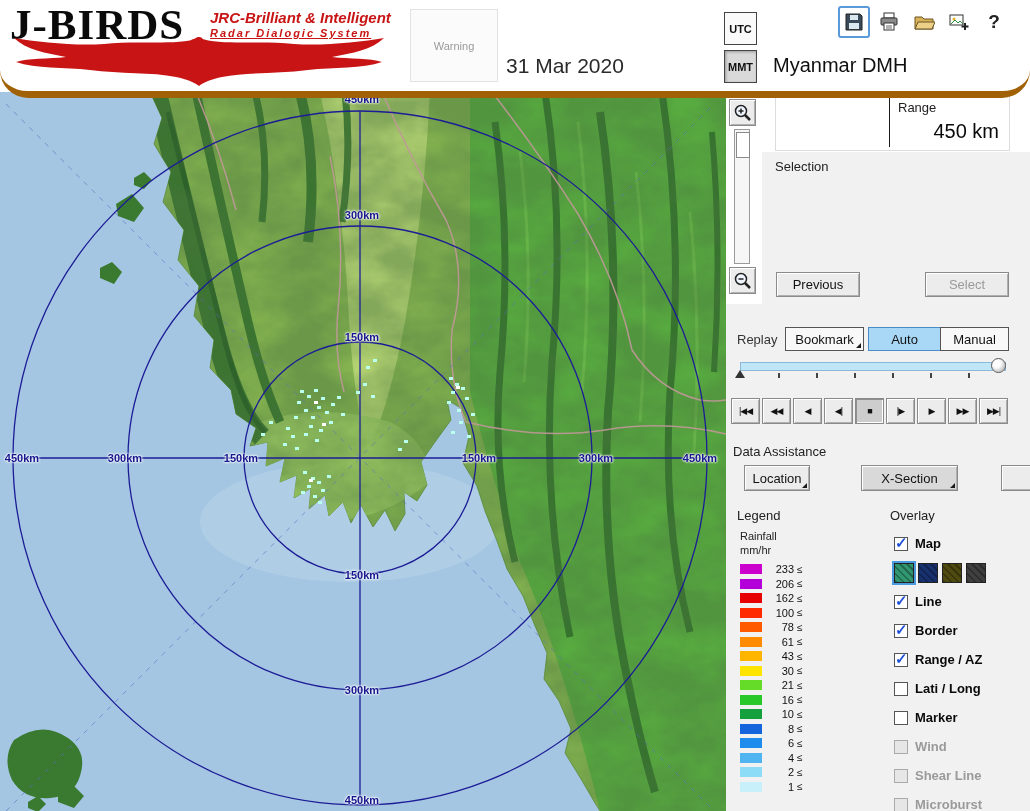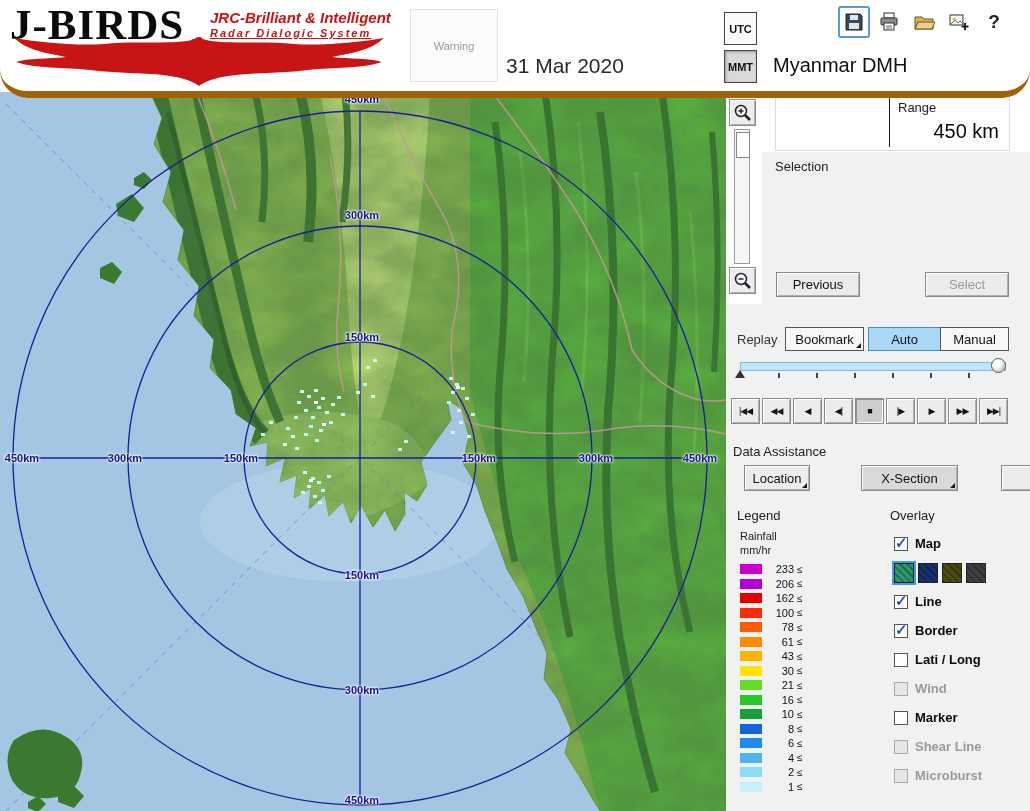--- a/index.html
+++ b/index.html
@@ -505,31 +505,35 @@
         </div>
         <div class="ov-row">
           <span class="cb checked"></span>
           <span class="ov-label">Line</span>
         </div>
         <div class="ov-row">
           <span class="cb checked"></span>
           <span class="ov-label">Border</span>
         </div>
         <div class="ov-row">
+          <span class="cb checked"></span>
+          <span class="ov-label">Range / AZ</span>
+        </div>
+        <div class="ov-row">
           <span class="cb"></span>
           <span class="ov-label">Lati / Long</span>
+        </div>
+        <div class="ov-row">
+          <span class="cb"></span>
+          <span class="ov-label">Marker</span>
         </div>
         <div class="ov-row disabled">
           <span class="cb"></span>
           <span class="ov-label">Wind</span>
         </div>
-        <div class="ov-row">
-          <span class="cb"></span>
-          <span class="ov-label">Marker</span>
-        </div>
         <div class="ov-row disabled">
           <span class="cb"></span>
           <span class="ov-label">Shear Line</span>
         </div>
         <div class="ov-row disabled">
           <span class="cb"></span>
           <span class="ov-label">Microburst</span>
         </div>
       </div>
   </div>

